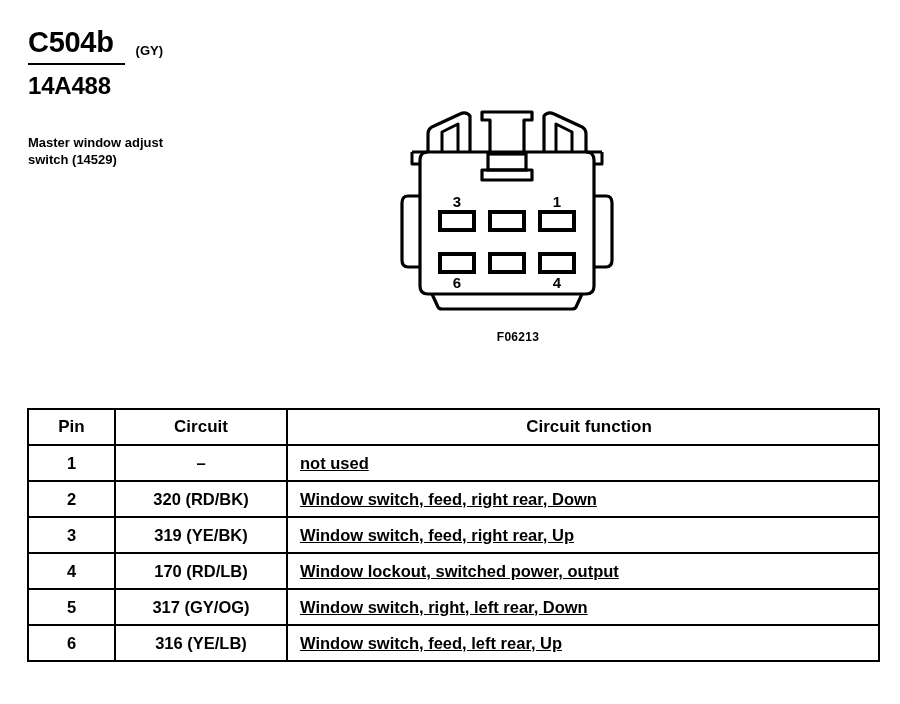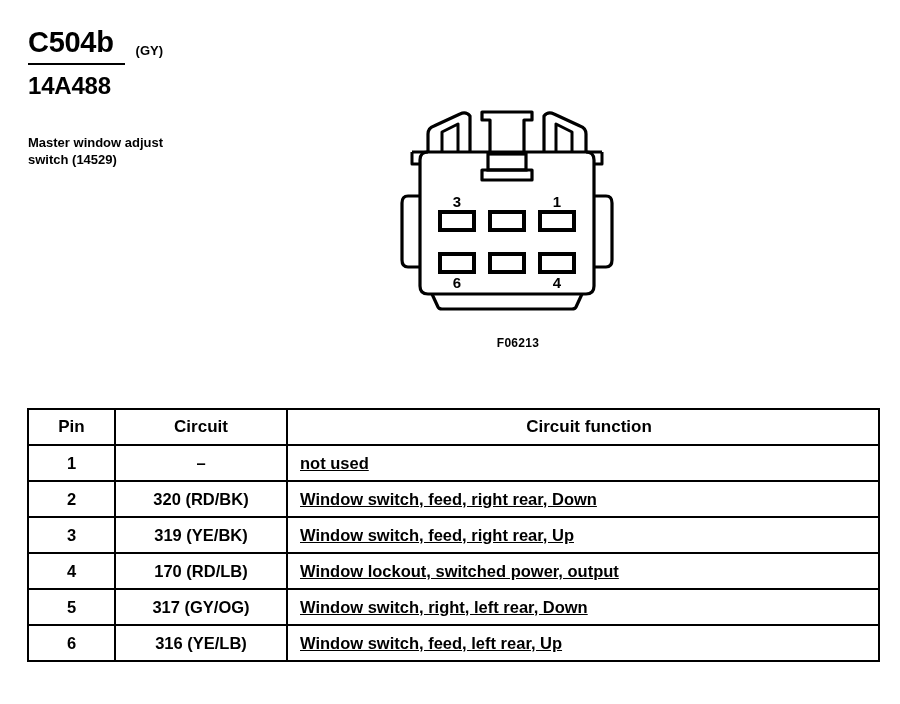--- a/index.html
+++ b/index.html
@@ -69,21 +69,21 @@
     top: 108px;
     width: 240px;
   }
   #connector-drawing {
     display: block;
   }
   #figure-caption {
     text-align: center;
     font-size: 12px;
     font-weight: bold;
-    margin-top: 18px;
+    margin-top: 12px;
     letter-spacing: 0.3px;
   }
 
   
   #pinout-table-wrap {
     position: absolute;
     left: 27px;
     top: 408px;
     width: 853px;
   }

